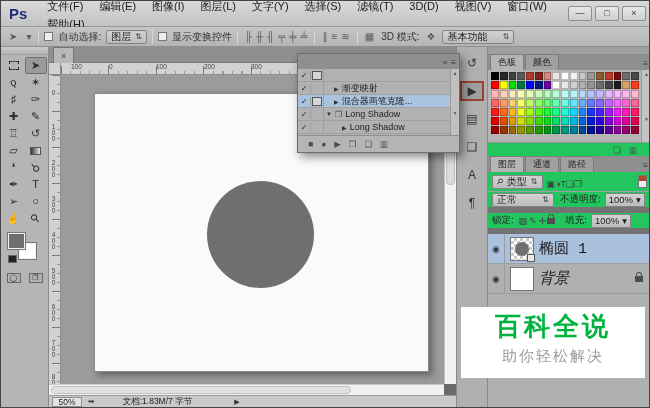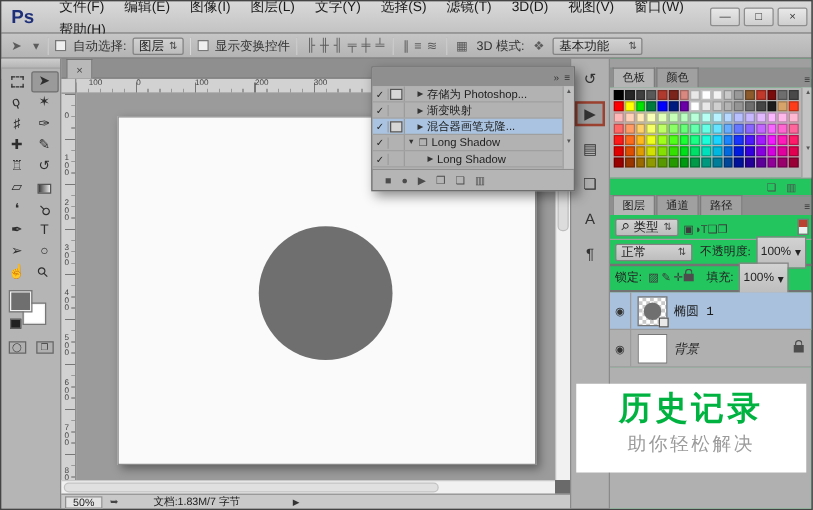--- a/index.html
+++ b/index.html
@@ -98,32 +98,32 @@
   #swGridWrap{position:relative;height:72px;background:#b5b5b5;padding:2px 12px 2px 3px;}
   .swrow{display:flex;gap:1px;margin-bottom:1px;}
   .sw{width:8px;height:8px;border:0.5px solid rgba(0,0,0,0.25);}
   #swScroll{position:absolute;right:0;top:0;width:10px;height:72px;background:#c3c3c3;border-left:1px solid #9a9a9a;font-size:5px;color:#555;text-align:center;line-height:9px;}
   #swBtns{height:14px;border-top:1px solid #969696;display:flex;justify-content:flex-end;gap:8px;align-items:center;padding-right:14px;}
 
   #layersPanel{flex:1;display:flex;flex-direction:column;border-top:1px solid #8b8b8b;}
   #filtRow{height:20px;display:flex;align-items:center;gap:4px;padding:0 4px;border-bottom:1px solid #a0a0a0;}
   .fico{font-size:9px;color:#3c3c3c;}
   .fswitch{width:9px;height:13px;border:1px solid #777;background:linear-gradient(#b8412f 0 50%,#eee 50% 100%);margin-left:auto;}
-  #blendRow,#lockRow{height:21px;display:flex;align-items:center;gap:4px;padding:0 4px;font-size:9.5px;color:#222;border-bottom:2px solid #737373;}
-  .numfield{display:inline-flex;align-items:center;gap:3px;background:linear-gradient(#d2d2d2,#bdbdbd);border:1px solid #838383;padding:12px 3px;height:14px;font-size:9.5px;}
+  #blendRow,#lockRow{height:21px;display:flex;align-items:center;gap:4px;padding:0 4px;font-size:9.5px;color:#222;border-bottom:6px solid #737373;}
+  .numfield{display:inline-flex;align-items:center;gap:3px;background:linear-gradient(#d2d2d2,#bdbdbd);border:1px solid #838383;padding:0 3px;height:14px;font-size:9.5px;}
   .lico{font-size:9px;color:#3c3c3c;padding:0 1px;}
   #layerList{background:#b0b0b0;}
   .lrow{display:flex;align-items:center;height:30px;border-bottom:1px solid #9c9c9c;gap:5px;}
   .lrow.sel{background:#a9c1dd;}
   .leye{width:17px;text-align:center;font-size:9px;color:#333;border-right:1px solid #9c9c9c;height:100%;line-height:30px;}
   .lthumb{position:relative;width:24px;height:24px;background:#fff;border:1px solid #777;flex:none;}
   .lthumb.checker{background:repeating-conic-gradient(#c9c9c9 0% 25%,#ffffff 0% 50%) 0 0/6px 6px;}
   .tcircle{position:absolute;left:4px;top:4px;width:14px;height:14px;border-radius:50%;background:#6f6f6f;}
   .tbadge{position:absolute;right:-2px;bottom:-2px;width:8px;height:8px;background:#e9e9e9;border:1px solid #555;}
-  .lname{font-size:10px;color:#1c1c1c;font-family:Liberation Mono, monospace;}
+  .lname{font-size:15px;color:#1c1c1c;font-family:Liberation Mono, monospace;}
   #layerFiller{flex:1;background:#b0b0b0;}
   #layerBtns{height:14px;border-top:1px solid #8f8f8f;display:flex;align-items:center;justify-content:flex-end;gap:7px;padding-right:8px;}
   .fxb{font-style:italic;font-weight:bold;font-size:8px;}
   .lockcss{position:relative;width:8px;height:6px;background:#4d4d4d;display:inline-block;}
   .lockcss::before{content:"";position:absolute;left:1px;top:-4px;width:4px;height:4px;border:1px solid #4d4d4d;border-bottom:none;border-radius:3px 3px 0 0;}
   .lk2{margin-left:auto;margin-right:8px;}
 
   
   #watermark{position:absolute;left:460px;top:306px;width:184px;height:71px;background:#ffffff;z-index:50;text-align:center;}
   #wm-title{font-size:26px;font-weight:bold;color:#00b341;letter-spacing:3px;line-height:38px;}
@@ -298,24 +298,20 @@
     <div class="ptabs">
       <span class="pmenuicons">
         <span>»</span>
         <span>≡</span>
       </span>
     </div>
     <div id="actionList">
         <div class="arow">
           <span class="achk">✓</span>
           <span class="adlg on"></span>
-          <span class="acnt" style="padding-left: 10px;">
-            <span class="aarr">▶</span>
-            <span class="albl">存储为 Photoshop...</span>
-          </span>
         </div>
         <div class="arow">
           <span class="achk">✓</span>
           <span class="adlg"></span>
           <span class="acnt" style="padding-left: 10px;">
             <span class="aarr">▶</span>
             <span class="albl">渐变映射</span>
           </span>
         </div>
         <div class="arow sel">
@@ -593,18 +589,18 @@
           <span class="pbtn">▣</span>
           <span class="pbtn">◑</span>
           <span class="pbtn">❒</span>
           <span class="pbtn">❏</span>
           <span class="pbtn">▥</span>
         </div>
     </div>
   </div>
 
   <div id="watermark">
-    <div id="wm-title" style="color: rgb(0, 179, 65);">历史记录</div>
+    <div id="wm-title" style="color: rgb(0, 179, 65);">百科全说</div>
     <div id="wm-sub">助你轻松解决</div>
   </div>
 
   <div id="bottomstrip"></div>
 </div>
 
 </body></html>

